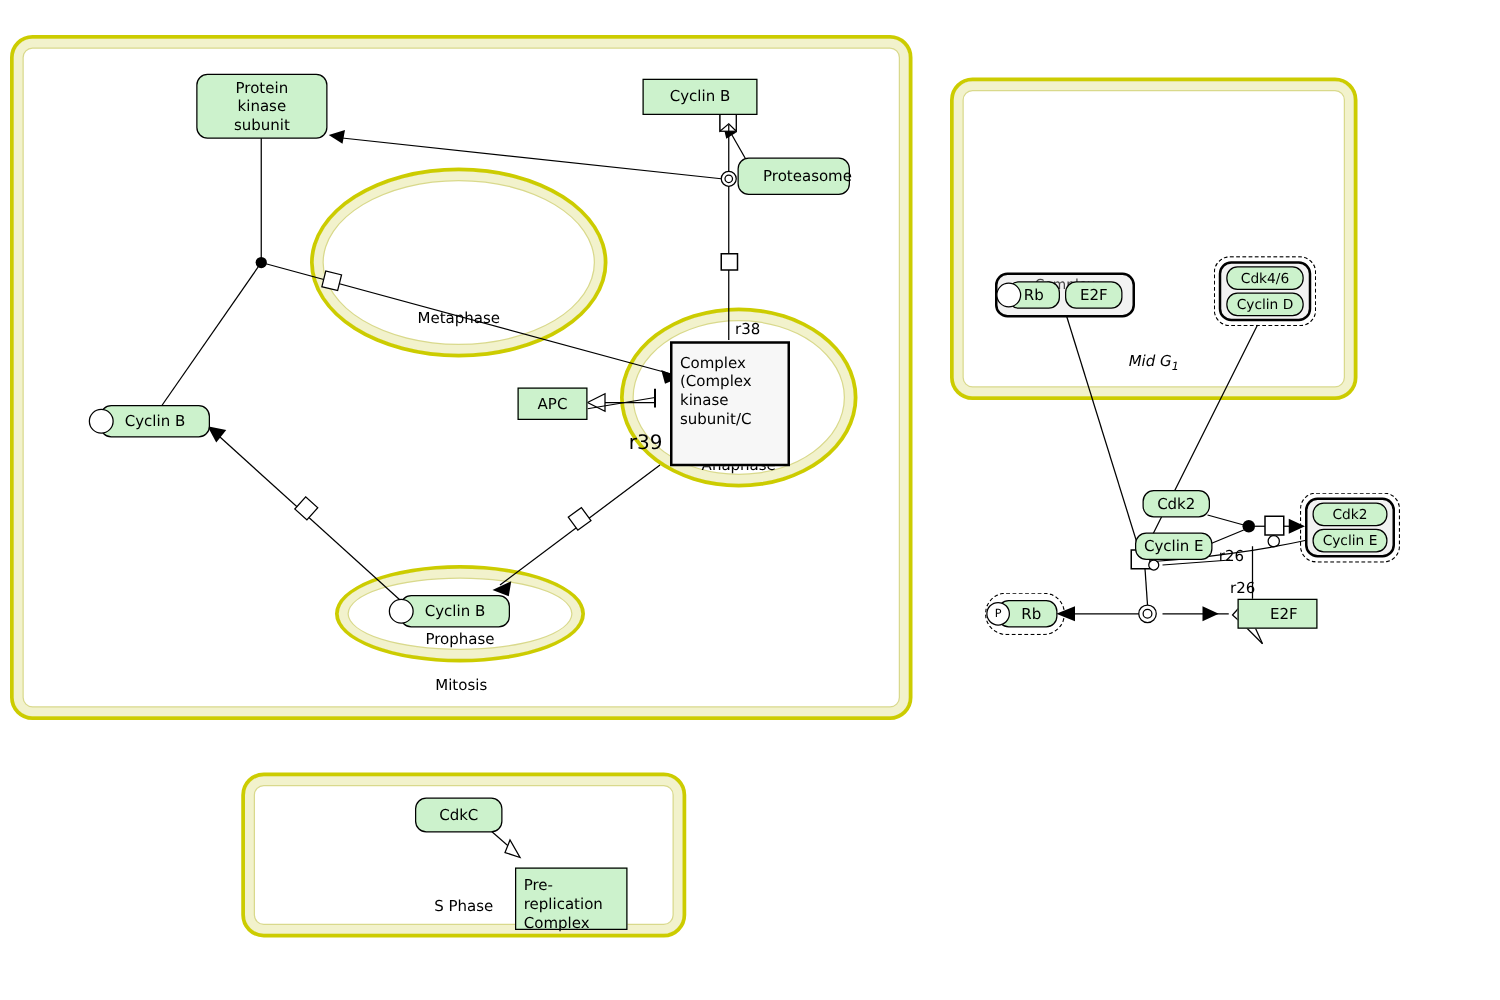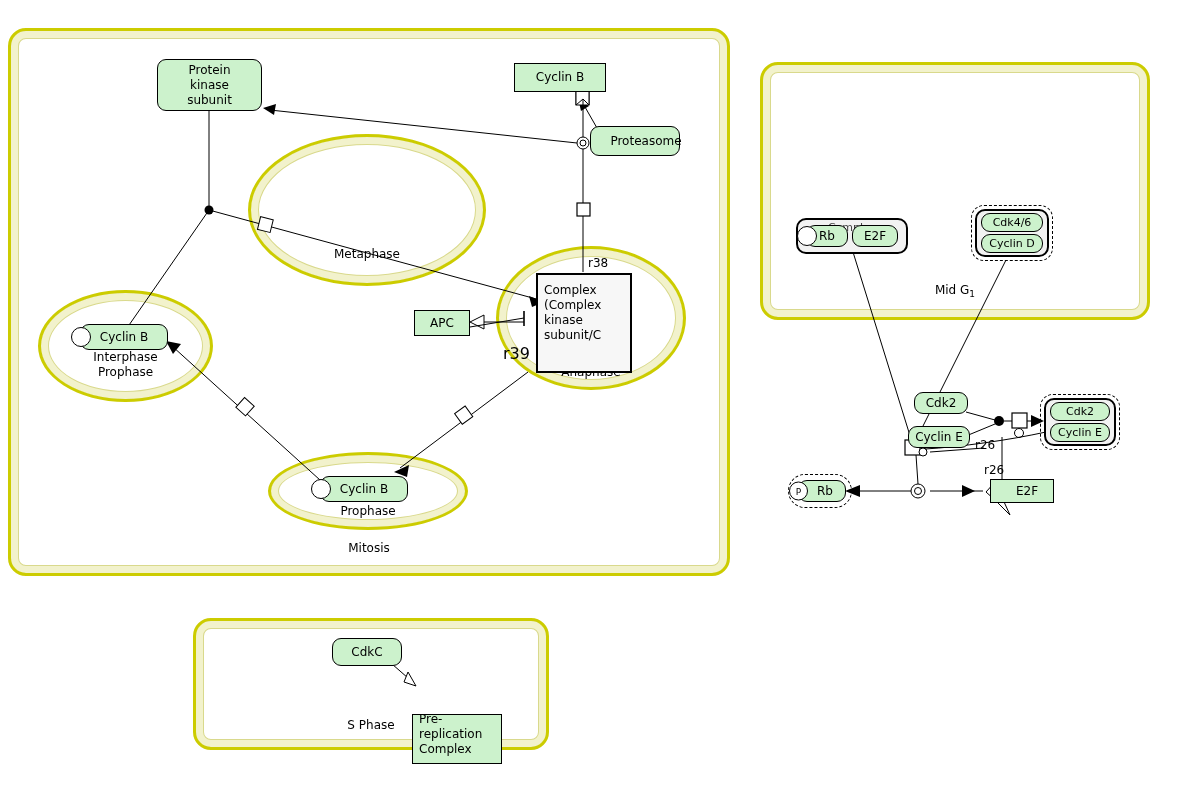--- a/index.html
+++ b/index.html
@@ -58,34 +58,30 @@
 <div id="canvas">
 
   <div class="compartment" style="left:8px;top:28px;width:722px;height:548px;">
     <div class="comp-label" style="bottom:18px;">Mitosis</div>
   </div>
 
   <div class="compartment ellipse" style="left:248px;top:134px;width:238px;height:152px;">
     <div class="comp-label" style="bottom:22px;">Metaphase</div>
   </div>
 
-  <div class="compartment ellipse" style="left:38px;top:290px;width:175px;height:112px;">
-    <div class="comp-label" style="bottom:35px;">Interphase</div>
-    <div class="comp-label" style="bottom:20px;">Prophase</div>
-  </div>
 
   <div class="compartment ellipse" style="left:496px;top:246px;width:190px;height:144px;">
     <div class="comp-label" style="bottom:8px;">Anaphase</div>
   </div>
 
   <div class="compartment ellipse" style="left:268px;top:452px;width:200px;height:78px;">
     <div class="comp-label" style="bottom:9px;">Prophase</div>
   </div>
 
-  <div class="compartment" style="left:760px;top:62px;width:390px;height:258px;">
+  <div class="compartment" style="left:760px;top:62px;width:326px;height:258px;font-style:italic;">
     <div class="comp-label" style="bottom:18px;">
       <span>Mid G</span><sub style="font-size:9px;">1</sub>
     </div>
   </div>
 
 
   <div class="compartment" style="left:193px;top:618px;width:356px;height:132px;">
     <div class="comp-label" style="bottom:15px;">S Phase</div>
   </div>
 
@@ -282,18 +278,18 @@
     <div class="state-circle" style="width:17px;height:17px;">
       <span>P</span>
     </div>
     <div class="node rounded" style="position:absolute;left:0;top:0;width:48px;height:22px;font-size:12px;padding-left:10px;">Rb</div>
   </div>
 
   <div class="node square" style="left:990px;top:479px;width:64px;height:24px;font-size:12px;padding-left:14px;">E2F</div>
 
   <div class="node rounded" style="left:332px;top:638px;width:70px;height:28px;">CdkC</div>
 
-  <div class="node square multiline" style="left:412px;top:714px;width:90px;height:50px;padding:6px;justify-content:flex-end;">
+  <div class="node square multiline" style="left:412px;top:694px;width:90px;height:50px;padding:6px;justify-content:space-between;">
     <div>Pre-replication</div>
     <div>Complex</div>
   </div>
 
 </div>
 
 </body></html>

